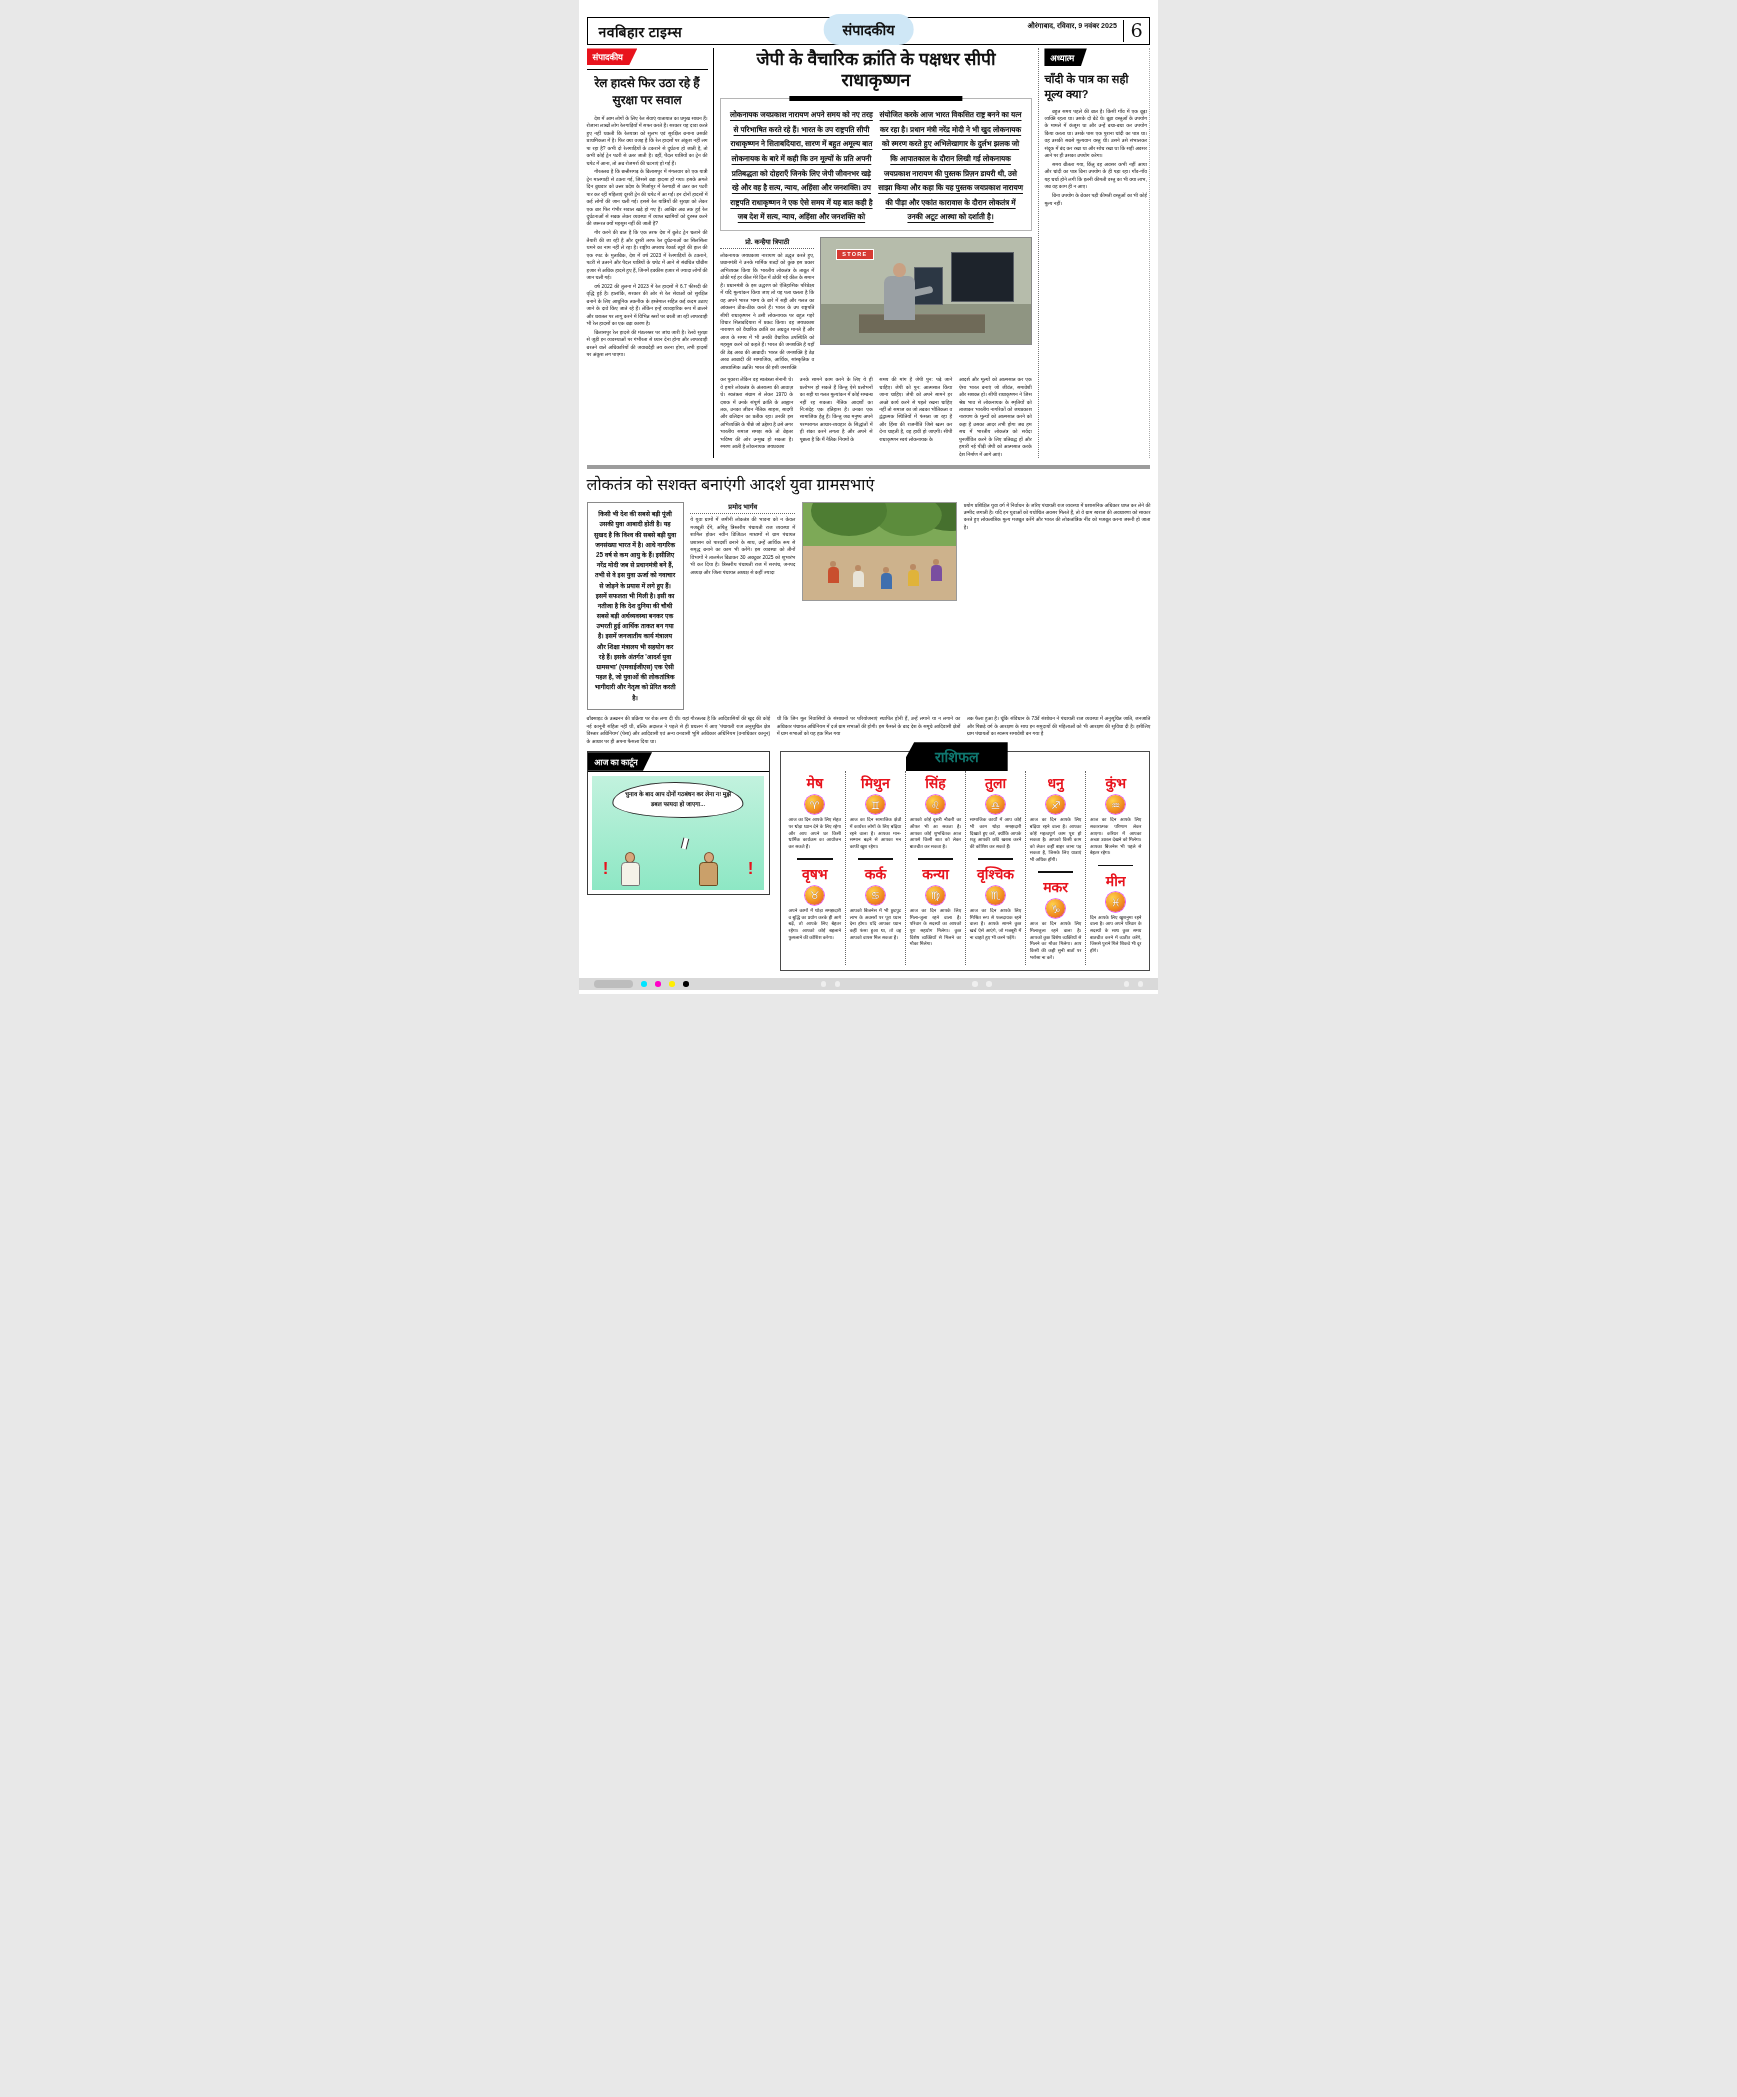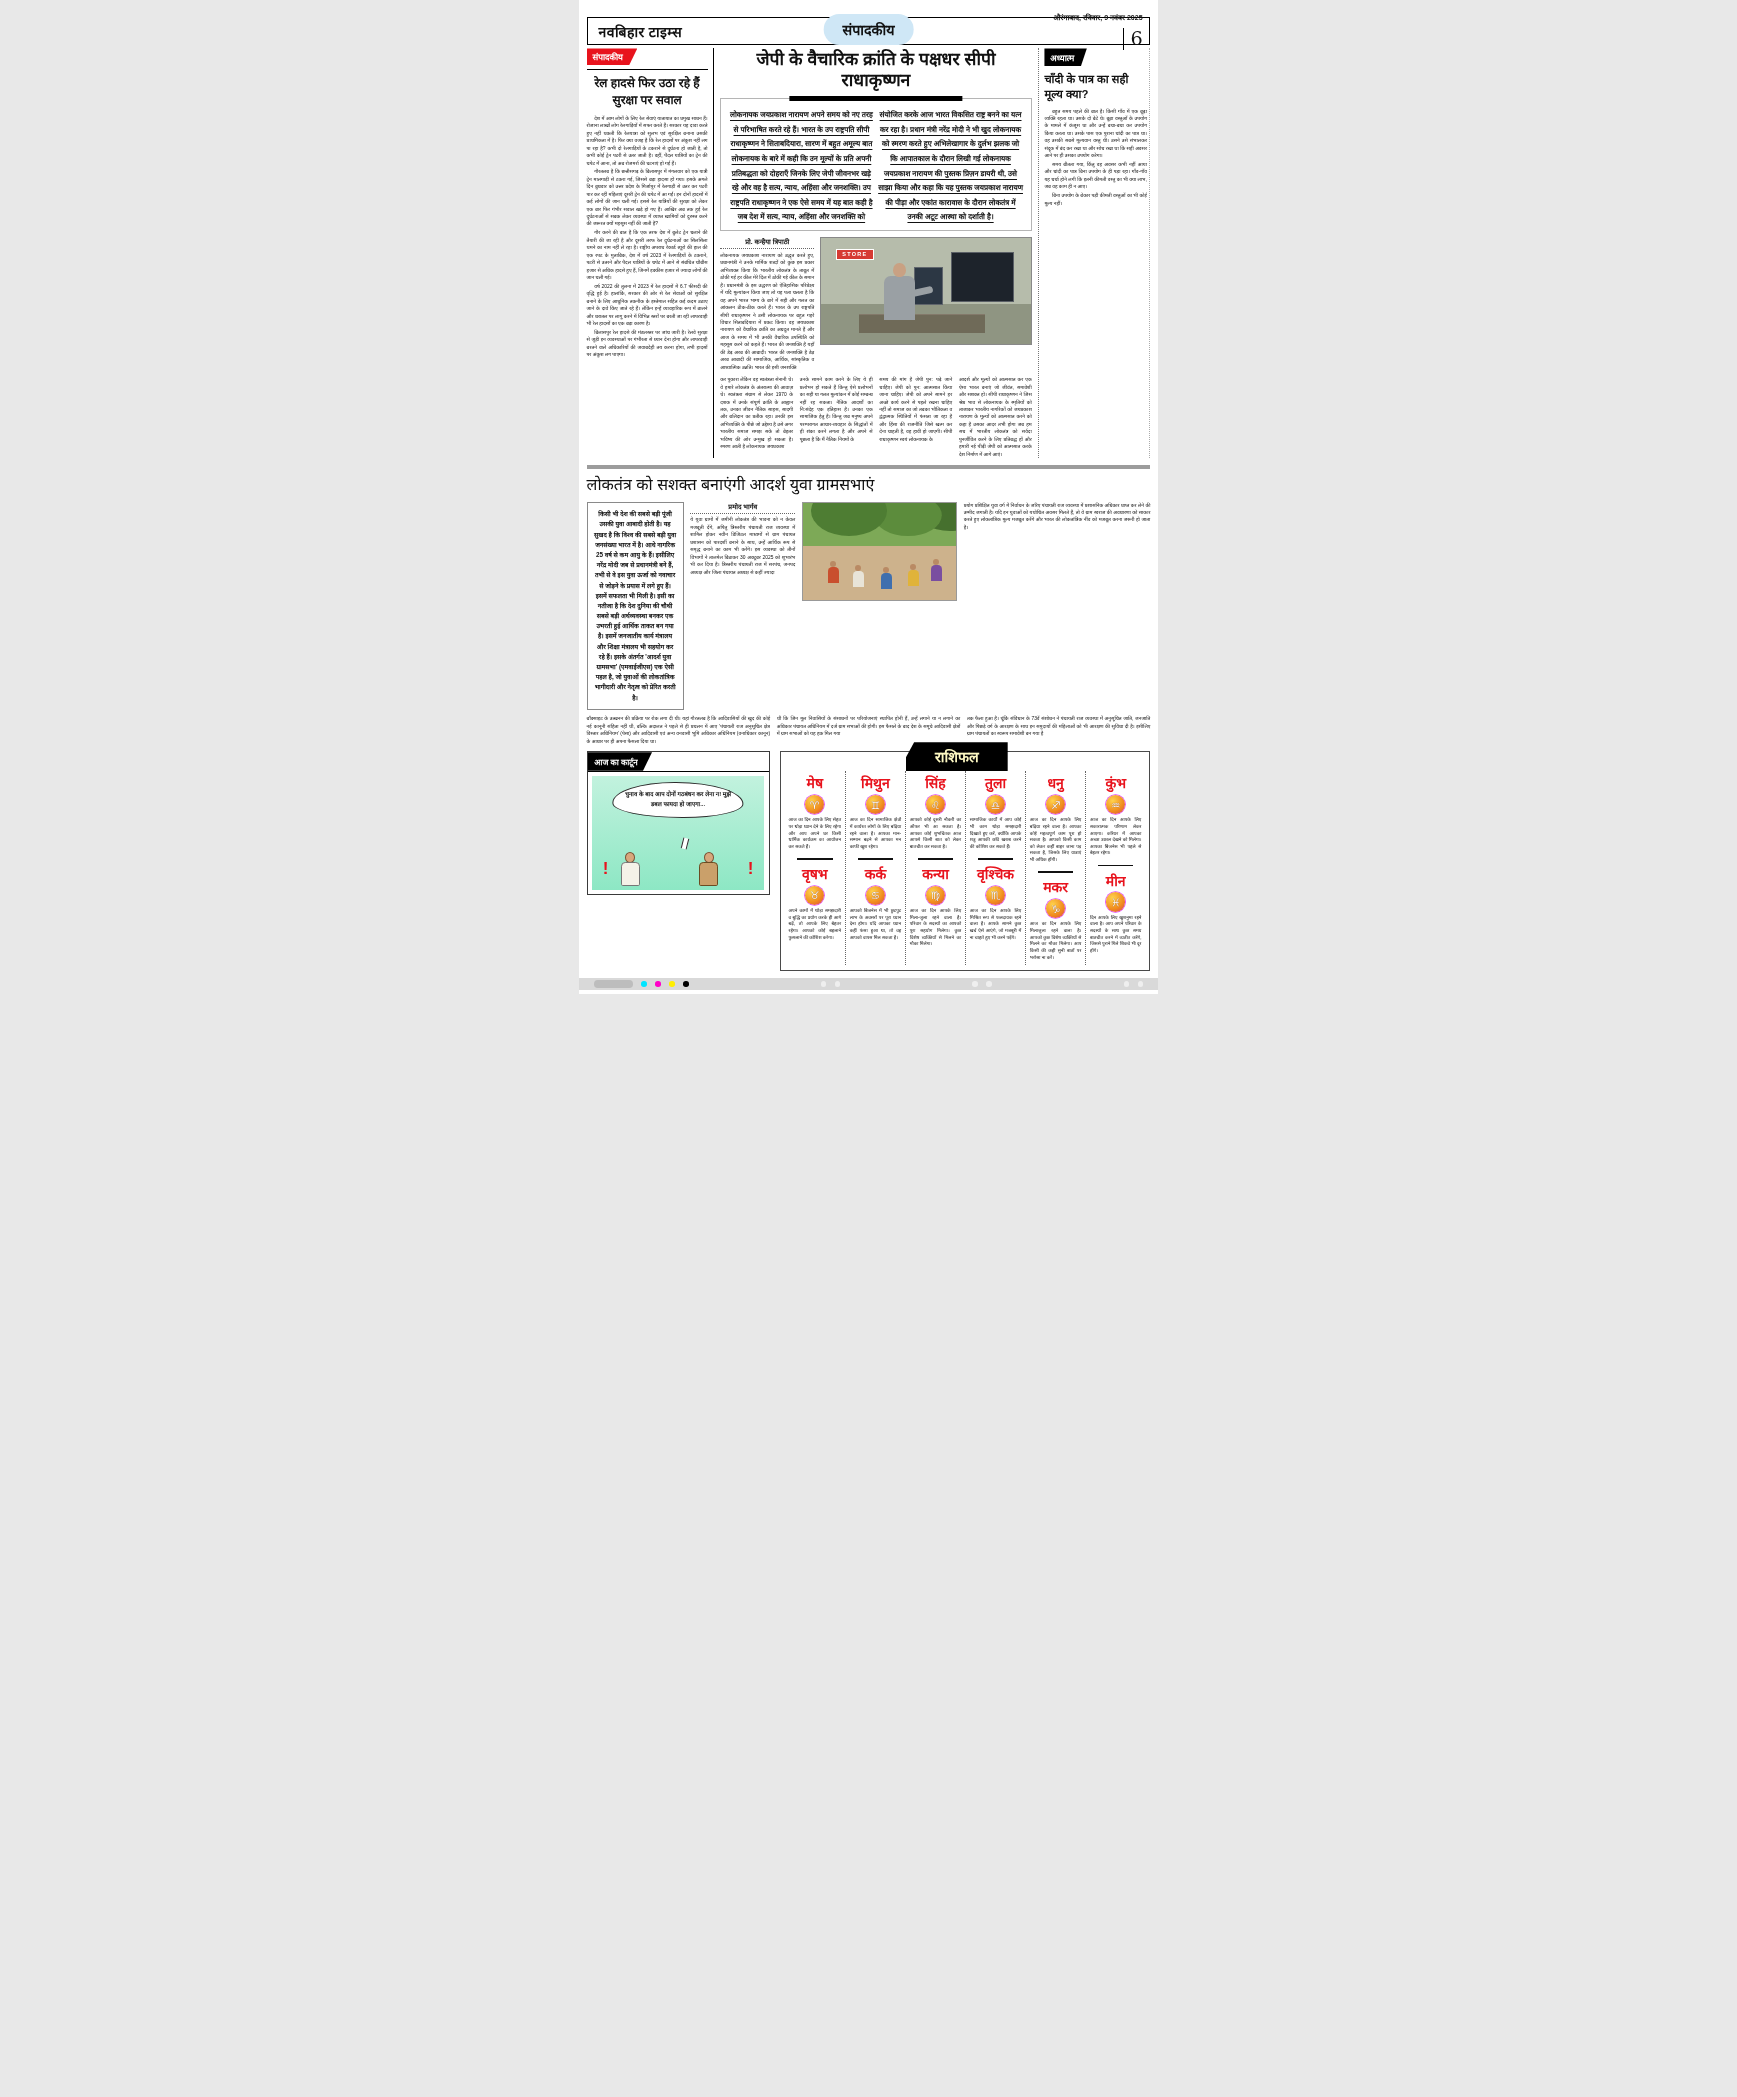--- a/index.html
+++ b/index.html
@@ -8,21 +8,21 @@
     position: relative; width: 579px; min-height: 891px; margin: 0 auto;
     background: #ffffff; color: #111;
     font-family: "Liberation Sans", "DejaVu Sans", sans-serif;
     overflow: hidden; padding-bottom: 4.2px;
   }
   
   .masthead { border: 1.7px solid #000; margin: 17px 7.6px 3.4px; height: 28px; display: flex; align-items: center; position: relative; background:#fff;gap:40px; }
   .paper-title { font-size: 14px; font-weight: 800; padding-left: 11px; letter-spacing: 0.4px; }
   .section-pill { position: absolute; left: 50%; top: -4.2px; transform: translateX(-50%);
     background: #cfe7f6; border-radius: 18.5px; padding: 5.9px 19.3px; font-size: 14.3px; font-weight: 800; }
-  .masthead-right { margin-left: auto; display: flex; align-items: flex-end; gap: 5.9px; padding-right: 6.7px; flex-direction: column; }
+  .masthead-right { margin-left: auto; display: flex; align-items: flex-start; gap: 5.9px; padding-right: 6.7px; }
   .date-line { font-weight: 700; font-size: 7.1px; }
   .page-number { font-size: 19.3px; line-height: 1; border-left: 1.3px solid #000; padding: 1.7px 0 1.7px 6.7px; font-family: "DejaVu Serif", serif; }
 
   
   .top-band { display: grid; grid-template-columns: 127px 1fr 112px; margin: 1.7px 7.6px 0; }
   .col-left { border-right: 0.8px solid #000; padding-right: 5px; }
   .label-red { position: relative; display: inline-block; background: #e8131d; color: #fff; font-weight: 800;
     font-size: 8.4px; padding: 2.9px 14.3px 2.9px 5.9px; clip-path: polygon(0 0, 100% 0, 84% 100%, 0 100%); }
   .pen-icon { position: absolute; right: -19.3px; top: -2.5px; font-size: 17px; color: #c9a05c;
     transform: rotate(-18deg); text-shadow: 0.4px 0.4px 0 #333; }
@@ -84,21 +84,21 @@
     background: #fff; border: 0.8px solid #2c2c2c; padding: 7.6px 6.7px; font-weight: 700; font-size: 6px;
     line-height: 1.55; text-align: center; border-radius: 48% 52% 46% 54% / 58% 62% 40% 42%; }
   .bubble-tail { position: absolute; top: 62px; left: 52%; width: 5.9px; height: 11px; background: #fff;
     border-left: 0.8px solid #2c2c2c; border-right: 0.8px solid #2c2c2c; transform: rotate(14deg); }
   .toon { position: absolute; bottom: 4.2px; }
   .toon .t-head { width: 10px; height: 11px; border-radius: 50%; background: #d8a77c; margin: 0 auto; border: 0.4px solid #7a5336; }
   .toon .t-body { width: 19.3px; height: 24px; border-radius: 4.2px 4.2px 1.7px 1.7px; margin-top: -0.8px; }
   .excl { position: absolute; bottom: 11px; font-size: 17px; font-weight: 800; color: #e8131d; }
 
   .horoscope { border: 1.3px solid #4a4a4a; position: relative; padding: 19.3px 4.2px 5px; background: #fff; }
-  .horo-banner { position: absolute; top: -10px; left: 34%; background: #000; color: #fef9c3; font-size: 14.3px;
+  .horo-banner { position: absolute; top: -10px; left: 34%; background: #000; color: #0f766e; font-size: 14.3px;
     font-weight: 800; padding: 5px 29px; clip-path: polygon(8% 0, 100% 0, 100% 100%, 0 100%, 0 52%); }
   .horo-grid { display: grid; grid-template-columns: repeat(6, 1fr); }
   .horo-col { border-left: 0.8px dotted #666; padding: 0 3.8px; }
   .horo-col:first-child { border-left: none; }
   .horo-cell { text-align: center; padding: 1.7px 0 3.4px; }
   .z-name { color: #e8131d; font-weight: 800; font-size: 14px; }
   .z-icon { width: 19.3px; height: 19.3px; border-radius: 50%; margin: 2.9px auto; display: flex; align-items: center; justify-content: center;
     font-size: 10.5px; color: #fff; text-shadow: 0 0.4px 0.8px #6d2300;
     background: radial-gradient(circle at 35% 30%, #ffd34d, #f08a1d 60%, #d6336c); box-shadow: 0 0 0 0.8px #e040fb; }
   .z-text { font-size: 4.6px; line-height: 1.45; text-align: justify; }

